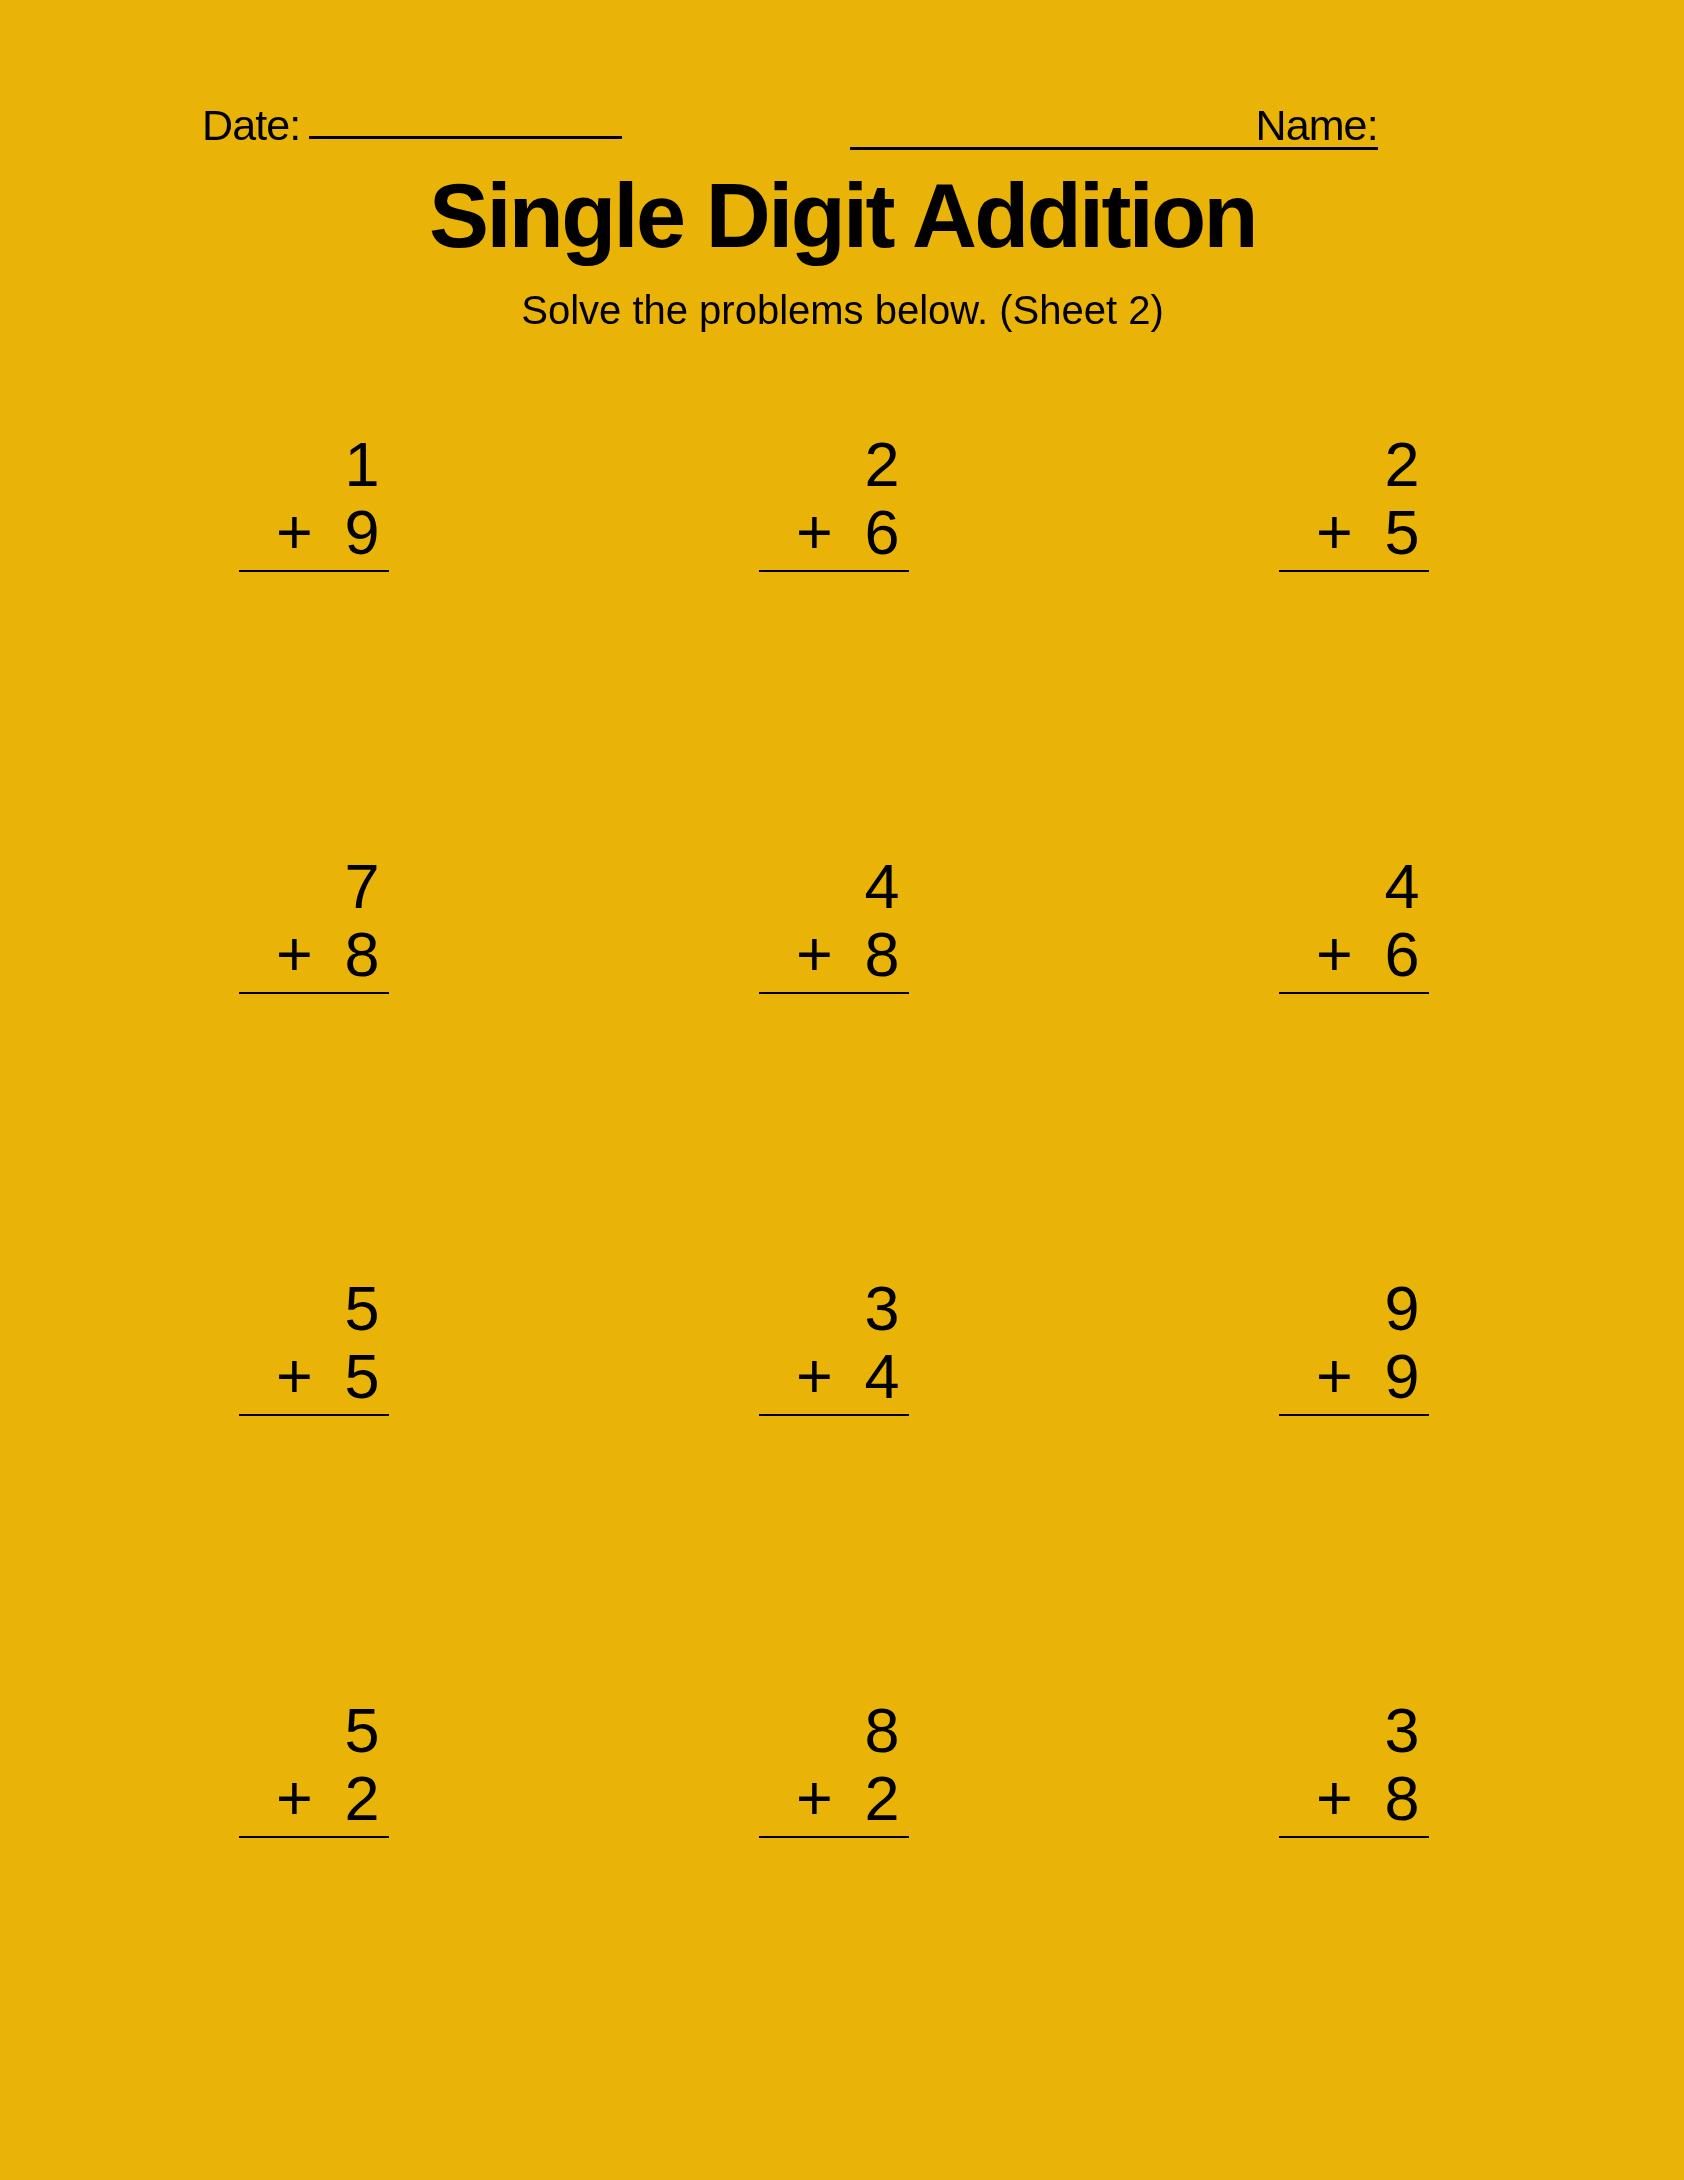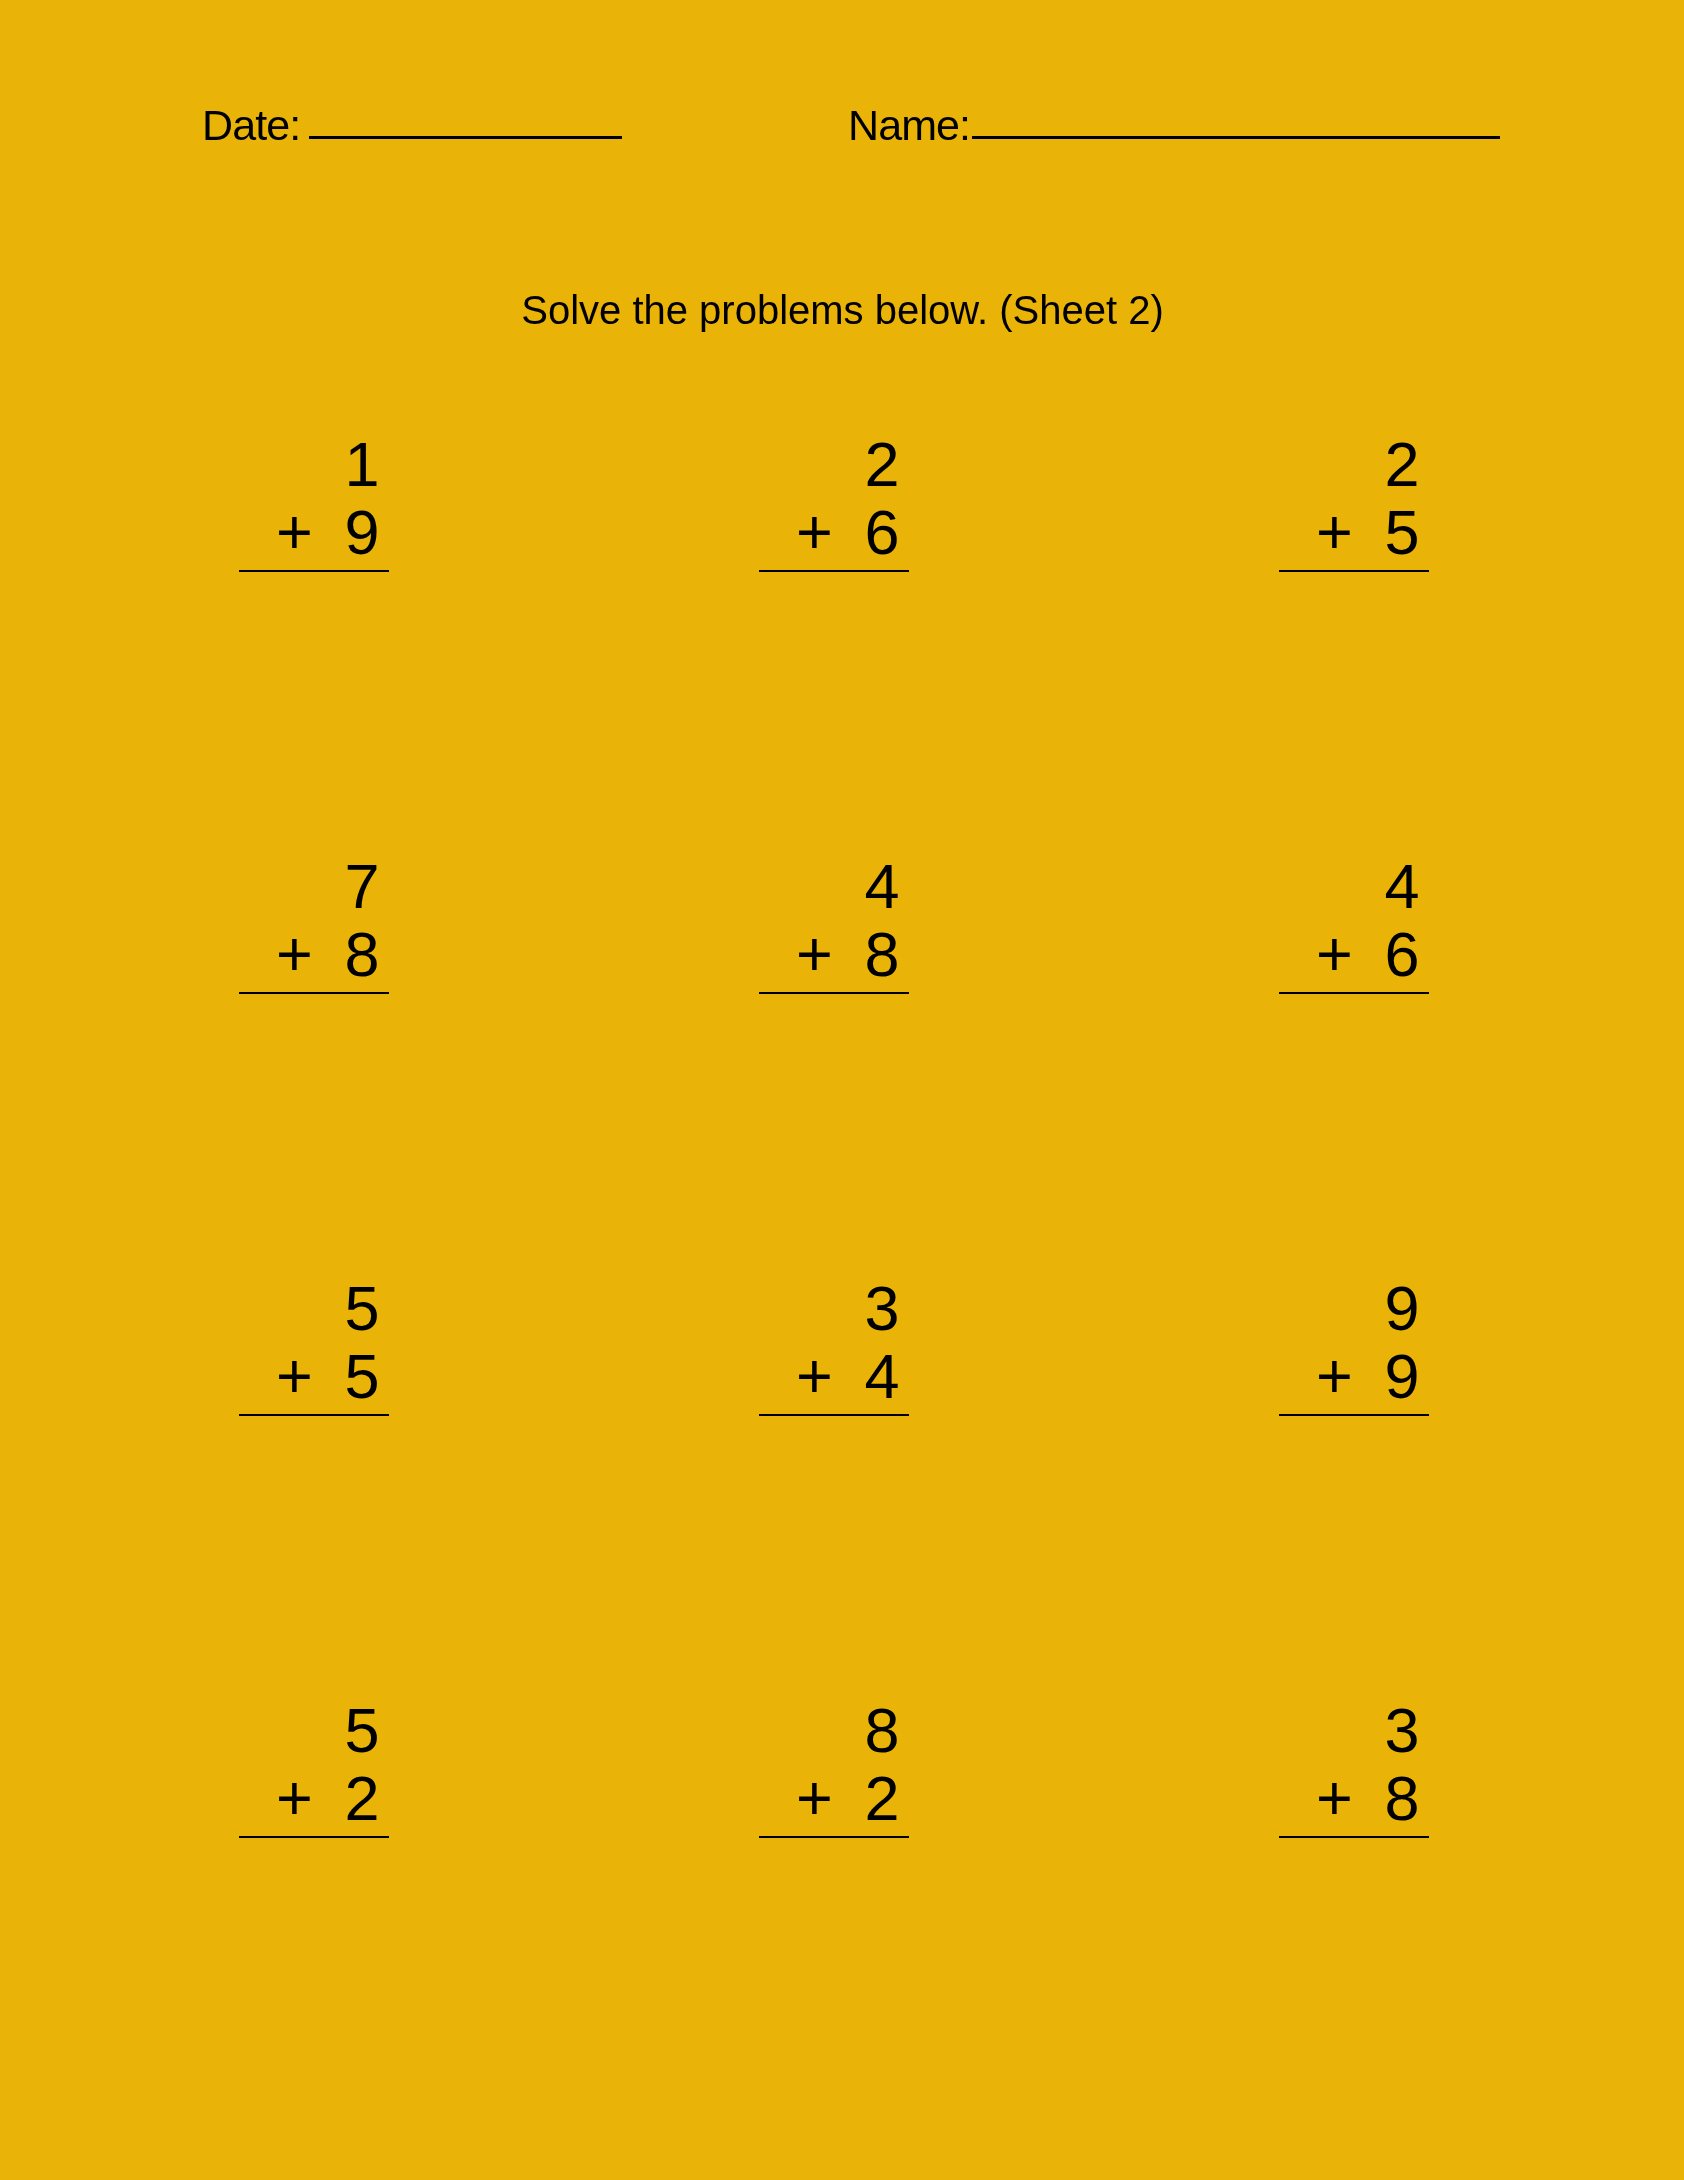--- a/index.html
+++ b/index.html
@@ -15,21 +15,21 @@
   }
 
   
   .field {
     position: absolute;
     top: 103px;
     display: flex;
     align-items: flex-end;
   }
   .field-date { left: 202px; }
-  .field-name { left: 848px; }
+  .field-name { left: 848px; flex-direction: column; }
   .field-label {
     font-size: 43px;
     line-height: 44px;
     letter-spacing: -0.9px;
   }
   .blank-line {
     height: 0;
     border-bottom: 3.4px solid #000000;
     align-self: flex-end;
     margin-bottom: 7.7px;
@@ -110,20 +110,21 @@
 
   <div class="field field-date">
     <span class="field-label">Date:</span>
     <span class="blank-line date-line"></span>
   </div>
   <div class="field field-name">
     <span class="field-label">Name:</span>
     <span class="blank-line name-line"></span>
   </div>
 
+  <div class="title">Single Digit Addition</div>
   <div class="subtitle">Solve the problems below. (Sheet 2)</div>
 
   <div class="problems">
 
     <div class="problem">
       <div class="addend-top">1</div>
       <div class="addend-bottom">
         <span>+</span>
         <span>9</span>
       </div>

